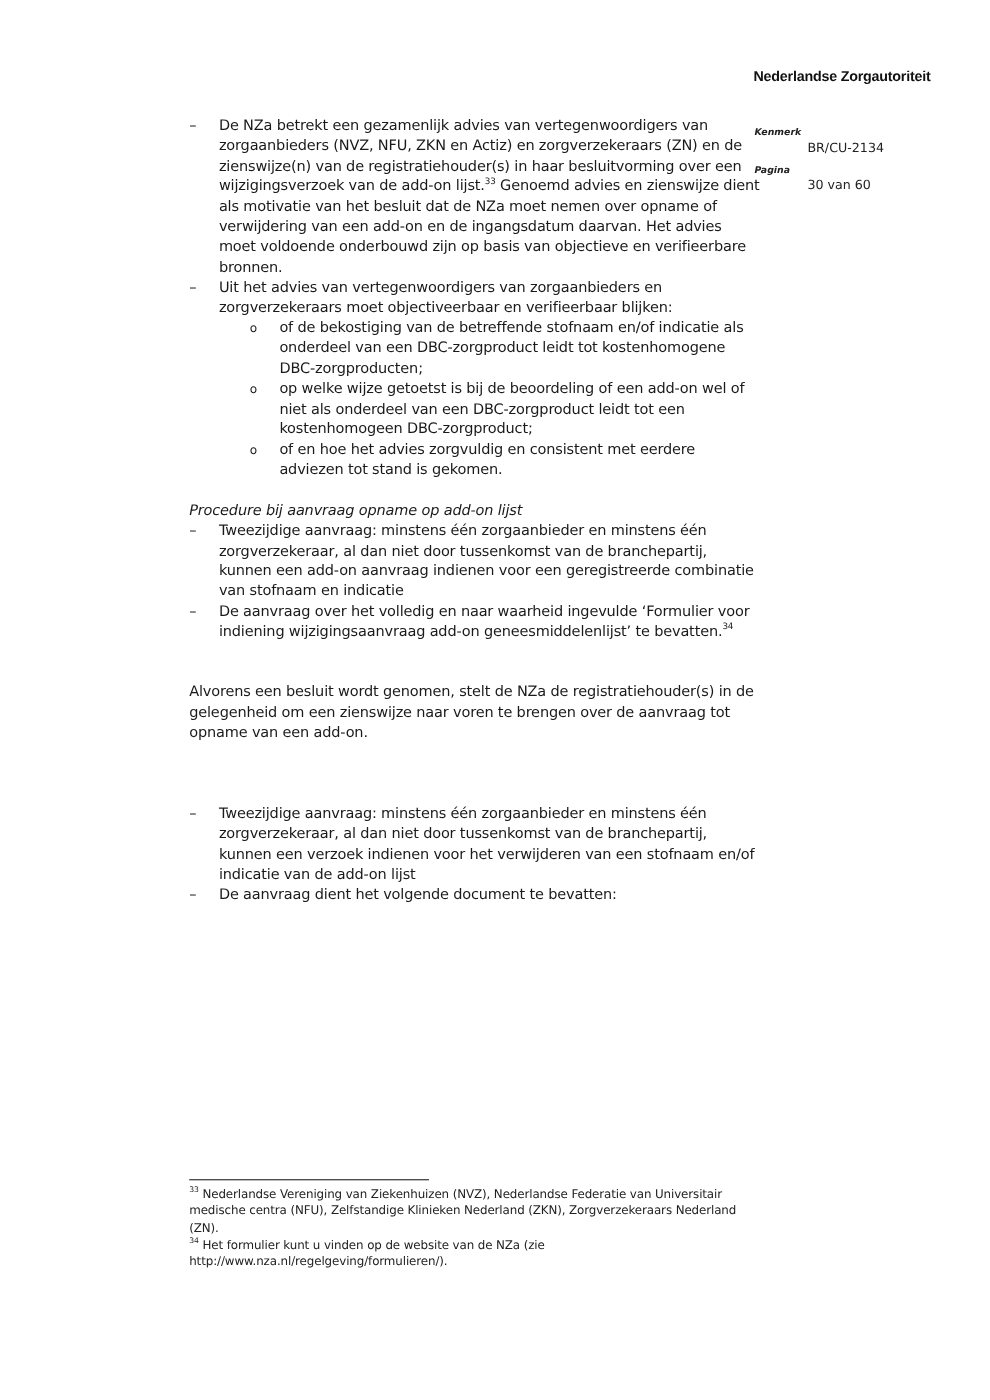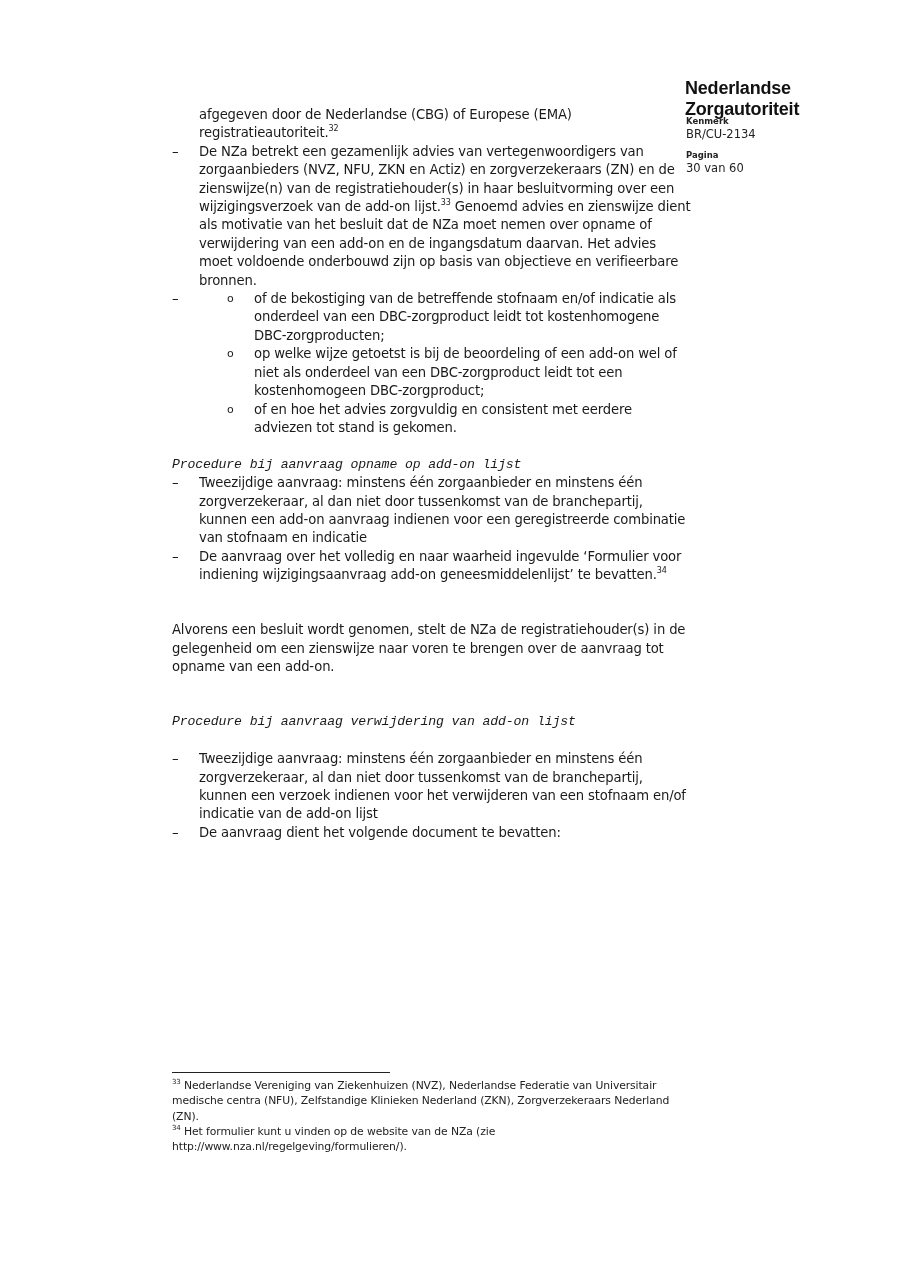--- a/index.html
+++ b/index.html
@@ -1,42 +1,42 @@
 <!DOCTYPE html>
 <html><head>
   <meta charset="utf-8">
   <style>
     html, body { margin: 0; padding: 0; background: #ffffff; }
     body {
       width: 900px; height: 1273px; position: relative; overflow: hidden;
       font-family: "DejaVu Sans", sans-serif; color: #1a1a1a;
     }
     .org {
-      position: absolute; left: 685px; top: 78px;
+      position: absolute; left: 685px; top: 62px;
       font-family: "Liberation Sans", sans-serif; font-weight: bold;
-      font-size: 18px; color: #111; letter-spacing: -0.2px;
+      font-size: 13px; color: #111; letter-spacing: -0.2px;
     }
     .meta { position: absolute; left: 686px; font-size: 10.5px; }
-    .meta .lbl { font-weight: bold; font-size: 8.5px; display: block; line-height: 11px; color: #222; }
-    .meta .val { display: block; line-height: 14px; font-size: 11.5px; color: #222; }
+    .meta .lbl { font-weight: bold; font-size: 8.5px; display: block; line-height: 11px; color: #222; font-style: italic; }
+    .meta .val { display: block; line-height: 14px; font-size: 11.5px; color: #222; margin-left: 48px; }
     .meta.kenmerk { top: 116px; }
     .meta.pagina { top: 150px; }
 
     .main {
       position: absolute; left: 172px; top: 106px; width: 520px;
       font-size: 13.2px; line-height: 18.4px; letter-spacing: -0.15px;
     }
     .p { margin: 0; }
     .gap { height: 18.4px; }
     .li { position: relative; padding-left: 27px; }
     .li .dash { position: absolute; left: 0; top: 0; }
     .sub { position: relative; padding-left: 82px; }
     .sub .circ { position: absolute; left: 55px; top: 0; font-size: 11px; }
     .indent { padding-left: 27px; }
-    .it { font-style: italic; font-family: Liberation Mono, monospace; }
+    .it { font-style: italic; }
     sup { font-size: 8px; line-height: 0; vertical-align: 6px; }
 
     .fn-rule {
       position: absolute; left: 172px; top: 1072px; width: 218px; height: 1px; background: #222;
     }
     .footnotes {
       position: absolute; left: 172px; top: 1078px; width: 520px;
       font-size: 10.8px; line-height: 15.3px; color: #222; letter-spacing: -0.1px;
     }
     .footnotes sup { font-size: 7px; vertical-align: 5px; }
@@ -49,28 +49,28 @@
 <div class="meta kenmerk">
   <span class="lbl">Kenmerk</span>
   <span class="val">BR/CU-2134</span>
 </div>
 <div class="meta pagina">
   <span class="lbl">Pagina</span>
   <span class="val">30 van 60</span>
 </div>
 
 <div class="main">
-  <p class="p indent"><span>afgegeven door de Nederlandse (CBG) of Europese (EMA) registratieautoriteit.</span><sup>32</sup></p>
 
   <div class="li">
     <span class="dash">–</span>
     <span>De NZa betrekt een gezamenlijk advies van vertegenwoordigers van zorgaanbieders (NVZ, NFU, ZKN en Actiz) en zorgverzekeraars (ZN) en de zienswijze(n) van de registratiehouder(s) in haar besluitvorming over een wijzigingsverzoek van de add-on lijst.</span><sup>33</sup><span> Genoemd advies en zienswijze dient als motivatie van het besluit dat de NZa moet nemen over opname of verwijdering van een add-on en de ingangsdatum daarvan. Het advies moet voldoende onderbouwd zijn op basis van objectieve en verifieerbare bronnen.</span>
   </div>
   <div class="li">
     <span class="dash">–</span>
+    <span>Uit het advies van vertegenwoordigers van zorgaanbieders en zorgverzekeraars moet objectiveerbaar en verifieerbaar blijken:</span>
   </div>
 
   <div class="sub">
     <span class="circ">o</span>
     <span>of de bekostiging van de betreffende stofnaam en/of indicatie als onderdeel van een DBC-zorgproduct leidt tot kostenhomogene DBC-zorgproducten;</span>
   </div>
   <div class="sub">
     <span class="circ">o</span>
     <span>op welke wijze getoetst is bij de beoordeling of een add-on wel of niet als onderdeel van een DBC-zorgproduct leidt tot een kostenhomogeen DBC-zorgproduct;</span>
   </div>
@@ -90,21 +90,20 @@
     <span class="dash">–</span>
     <span>De aanvraag over het volledig en naar waarheid ingevulde ‘Formulier voor indiening wijzigingsaanvraag add-on geneesmiddelenlijst’ te bevatten.</span><sup>34</sup>
   </div>
 
   <div class="gap"></div>
   <div class="gap"></div>
   <p class="p">Alvorens een besluit wordt genomen, stelt de NZa de registratiehouder(s) in de gelegenheid om een zienswijze naar voren te brengen over de aanvraag tot opname van een add-on.</p>
   <div class="gap"></div>
   <div class="gap"></div>
 
-  <p class="p it">Procedure bij aanvraag verwijdering van add-on lijst</p>
   <div class="gap"></div>
   <div class="li">
     <span class="dash">–</span>
     <span>Tweezijdige aanvraag: minstens één zorgaanbieder en minstens één zorgverzekeraar, al dan niet door tussenkomst van de branchepartij, kunnen een verzoek indienen voor het verwijderen van een stofnaam en/of indicatie van de add-on lijst</span>
   </div>
   <div class="li">
     <span class="dash">–</span>
     <span>De aanvraag dient het volgende document te bevatten:</span>
   </div>
 </div>

